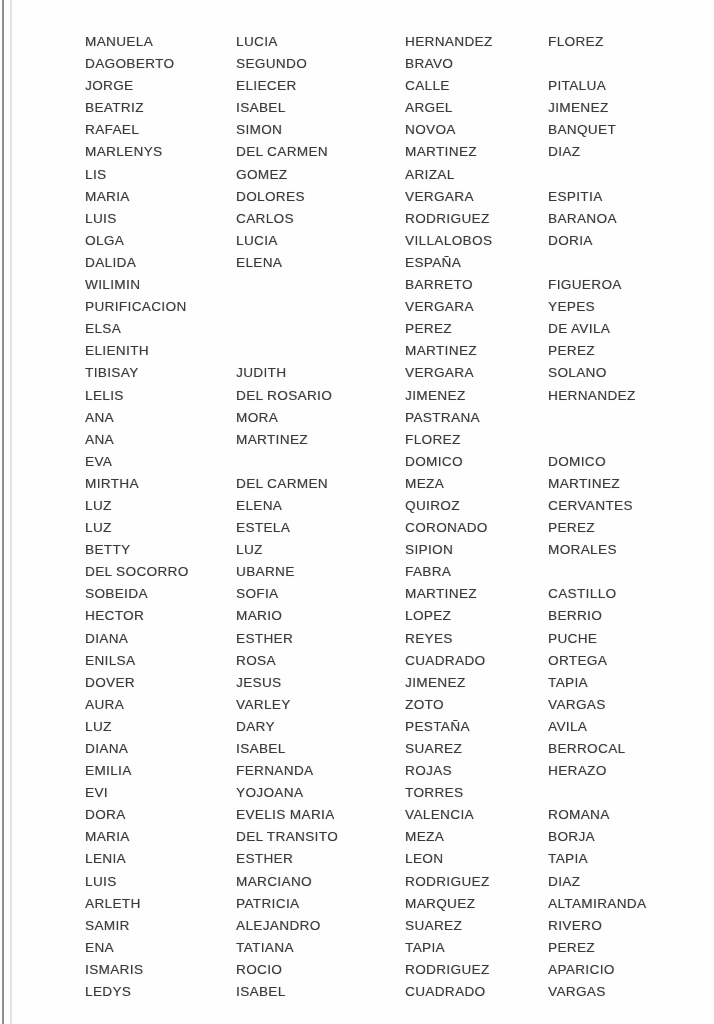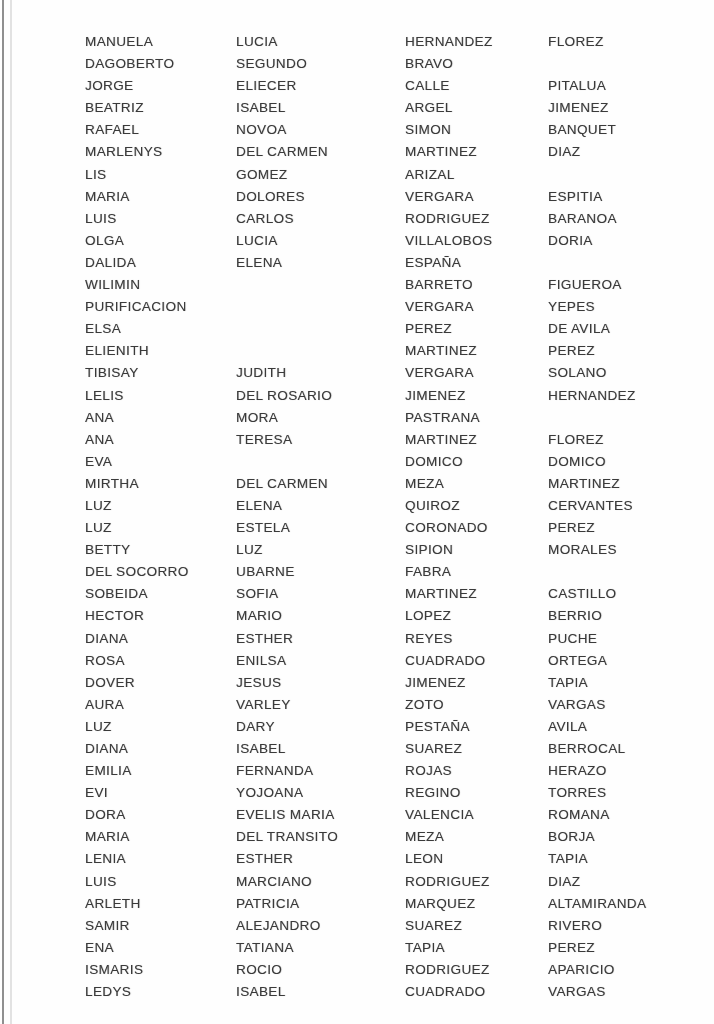--- a/index.html
+++ b/index.html
@@ -81,22 +81,22 @@
 
   <div class="row">
     <span class="cell">BEATRIZ</span>
     <span class="cell">ISABEL</span>
     <span class="cell">ARGEL</span>
     <span class="cell">JIMENEZ</span>
   </div>
 
   <div class="row">
     <span class="cell">RAFAEL</span>
+    <span class="cell">SIMON</span>
     <span class="cell">NOVOA</span>
-    <span class="cell">SIMON</span>
     <span class="cell">BANQUET</span>
   </div>
 
   <div class="row">
     <span class="cell">MARLENYS</span>
     <span class="cell">DEL CARMEN</span>
     <span class="cell">MARTINEZ</span>
     <span class="cell">DIAZ</span>
   </div>
 
@@ -176,21 +176,20 @@
   </div>
 
   <div class="row">
     <span class="cell">ANA</span>
     <span class="cell">MORA</span>
     <span class="cell">PASTRANA</span>
   </div>
 
   <div class="row">
     <span class="cell">ANA</span>
-    <span class="cell">TERESA</span>
     <span class="cell">MARTINEZ</span>
     <span class="cell">FLOREZ</span>
   </div>
 
   <div class="row">
     <span class="cell">EVA</span>
     <span class="cell"></span>
     <span class="cell">DOMICO</span>
     <span class="cell">DOMICO</span>
   </div>
@@ -244,22 +243,22 @@
   </div>
 
   <div class="row">
     <span class="cell">DIANA</span>
     <span class="cell">ESTHER</span>
     <span class="cell">REYES</span>
     <span class="cell">PUCHE</span>
   </div>
 
   <div class="row">
+    <span class="cell">ENILSA</span>
     <span class="cell">ROSA</span>
-    <span class="cell">ENILSA</span>
     <span class="cell">CUADRADO</span>
     <span class="cell">ORTEGA</span>
   </div>
 
   <div class="row">
     <span class="cell">DOVER</span>
     <span class="cell">JESUS</span>
     <span class="cell">JIMENEZ</span>
     <span class="cell">TAPIA</span>
   </div>
@@ -288,21 +287,20 @@
   <div class="row">
     <span class="cell">EMILIA</span>
     <span class="cell">FERNANDA</span>
     <span class="cell">ROJAS</span>
     <span class="cell">HERAZO</span>
   </div>
 
   <div class="row">
     <span class="cell">EVI</span>
     <span class="cell">YOJOANA</span>
-    <span class="cell">REGINO</span>
     <span class="cell">TORRES</span>
   </div>
 
   <div class="row">
     <span class="cell">DORA</span>
     <span class="cell">EVELIS MARIA</span>
     <span class="cell">VALENCIA</span>
     <span class="cell">ROMANA</span>
   </div>
 

